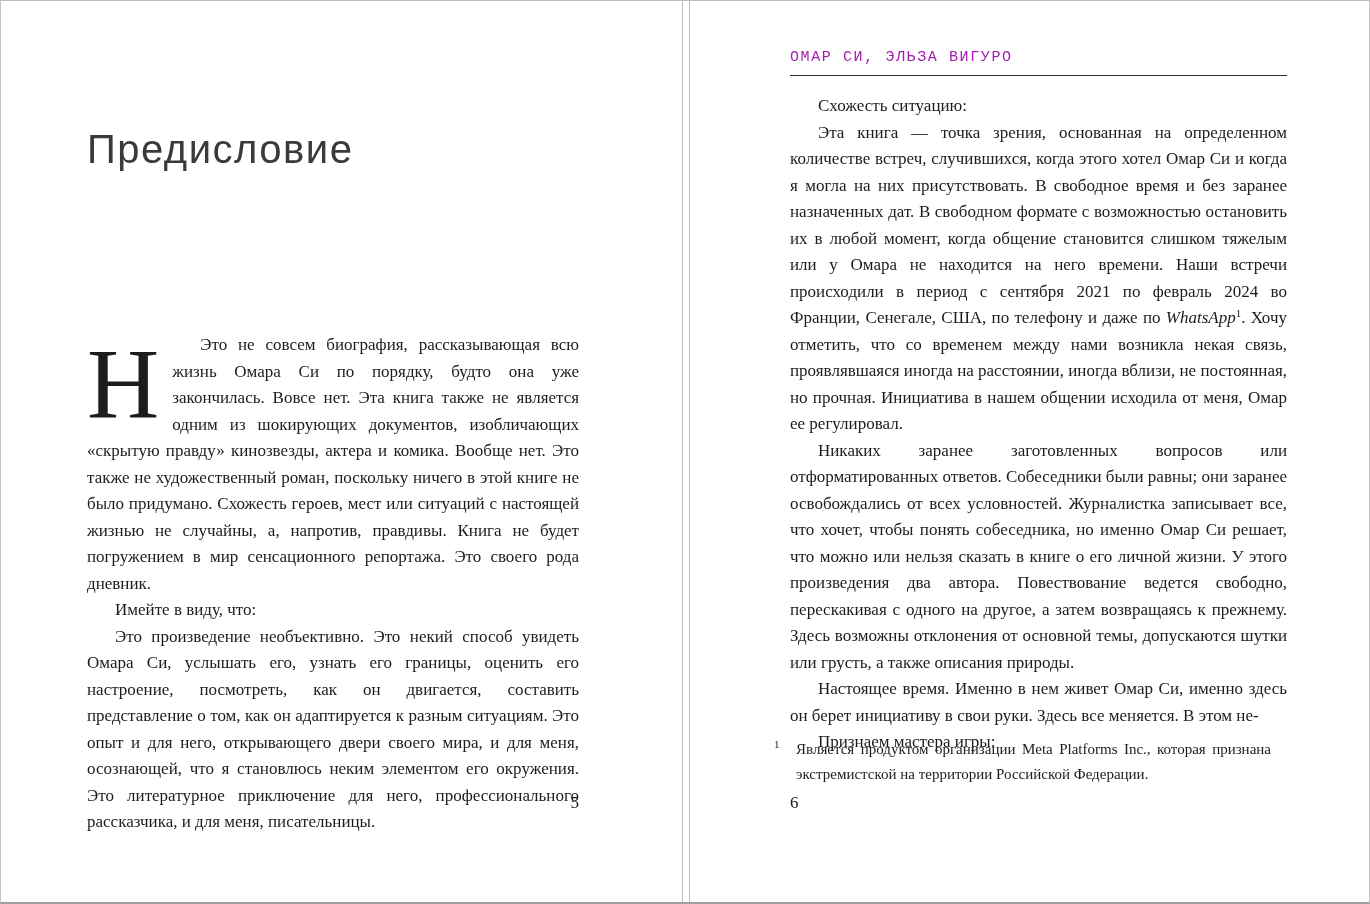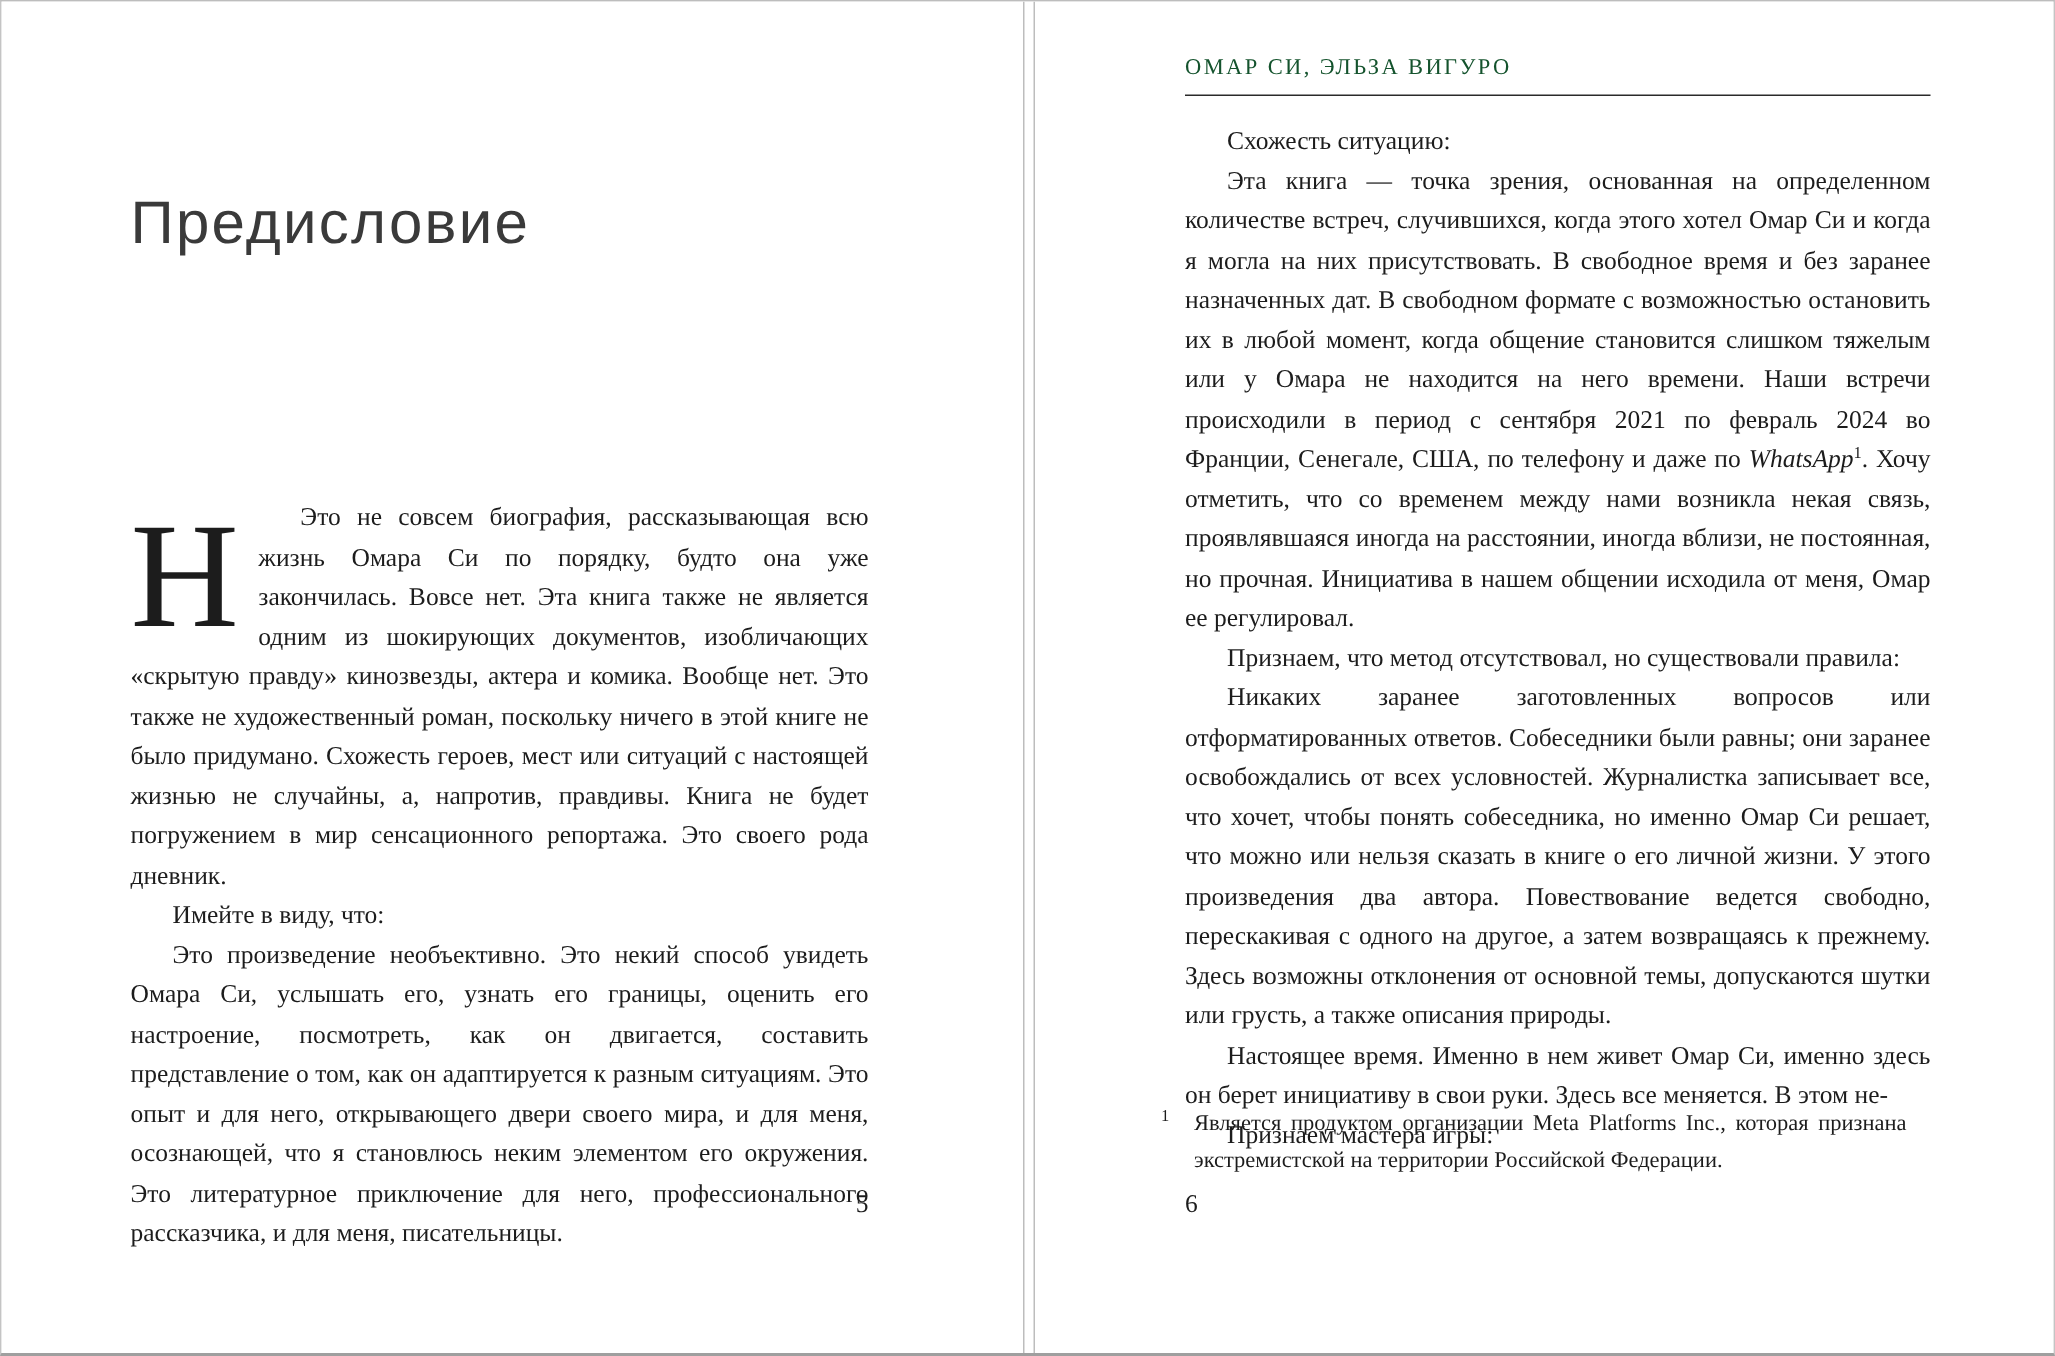--- a/index.html
+++ b/index.html
@@ -64,26 +64,27 @@
     float: left;
     font-size: 100px;
     line-height: 92px;
     padding: 6px 13px 4px 0;
     color: #1c1c1c;
   }
 
   .running-header {
     font-size: 15px;
     letter-spacing: 1.6px;
-    color: #14532d;
+    color: #a21caf;
     width: 497px;
-    margin-top: 36px;
+    margin-top: 48px;
     padding-bottom: 9px;
     border-bottom: 1px solid #2a2a2a;
     white-space: nowrap;
+    font-family: Liberation Mono, monospace;
   }
 
   .footnote {
     position: absolute;
     top: 731px;
     left: 84px;
     width: 497px;
     font-size: 15px;
     line-height: 24.5px;
     text-align: justify;
@@ -130,21 +131,20 @@
     <div class="pagenum pagenum-left">5</div>
   </div>
 
   <div class="gutter"></div>
 
   <div class="page page-right">
     <div class="running-header">ОМАР СИ, ЭЛЬЗА ВИГУРО</div>
     <div class="body-text body-right">
       <p>Схожесть ситуацию:</p>
       <p><span>Эта книга — точка зрения, основанная на определенном количестве встреч, случившихся, когда этого хотел Омар Си и когда я могла на них присутствовать. В свободное время и без заранее назначенных дат. В свободном формате с возможностью остановить их в любой момент, когда общение становится слишком тяжелым или у Омара не находится на него времени. Наши встречи происходили в период с сентября 2021 по февраль 2024 во Франции, Сенегале, США, по телефону и даже по </span><i>WhatsApp</i><sup class="note-ref">1</sup><span>. Хочу отметить, что со временем между нами возникла некая связь, проявлявшаяся иногда на расстоянии, иногда вблизи, не постоянная, но прочная. Инициатива в нашем общении исходила от меня, Омар ее регулировал.</span></p>
-      <p>Признаем, что метод отсутствовал, но существовали правила:</p>
       <p>Никаких заранее заготовленных вопросов или отформатированных ответов. Собеседники были равны; они заранее освобождались от всех условностей. Журналистка записывает все, что хочет, чтобы понять собеседника, но именно Омар Си решает, что можно или нельзя сказать в книге о его личной жизни. У этого произведения два автора. Повествование ведется свободно, перескакивая с одного на другое, а затем возвращаясь к прежнему. Здесь возможны отклонения от основной темы, допускаются шутки или грусть, а также описания природы.</p>
       <p>Настоящее время. Именно в нем живет Омар Си, именно здесь он берет инициативу в свои руки. Здесь все меняется. В этом не-</p>
       <p>Признаем мастера игры:</p>
     </div>
     <div class="footnote"><span class="fn-marker">1</span><span>Является продуктом организации Meta Platforms Inc., которая признана экстремистской на территории Российской Федерации.</span></div>
     <div class="pagenum pagenum-right">6</div>
   </div>
 
 </div>
 

